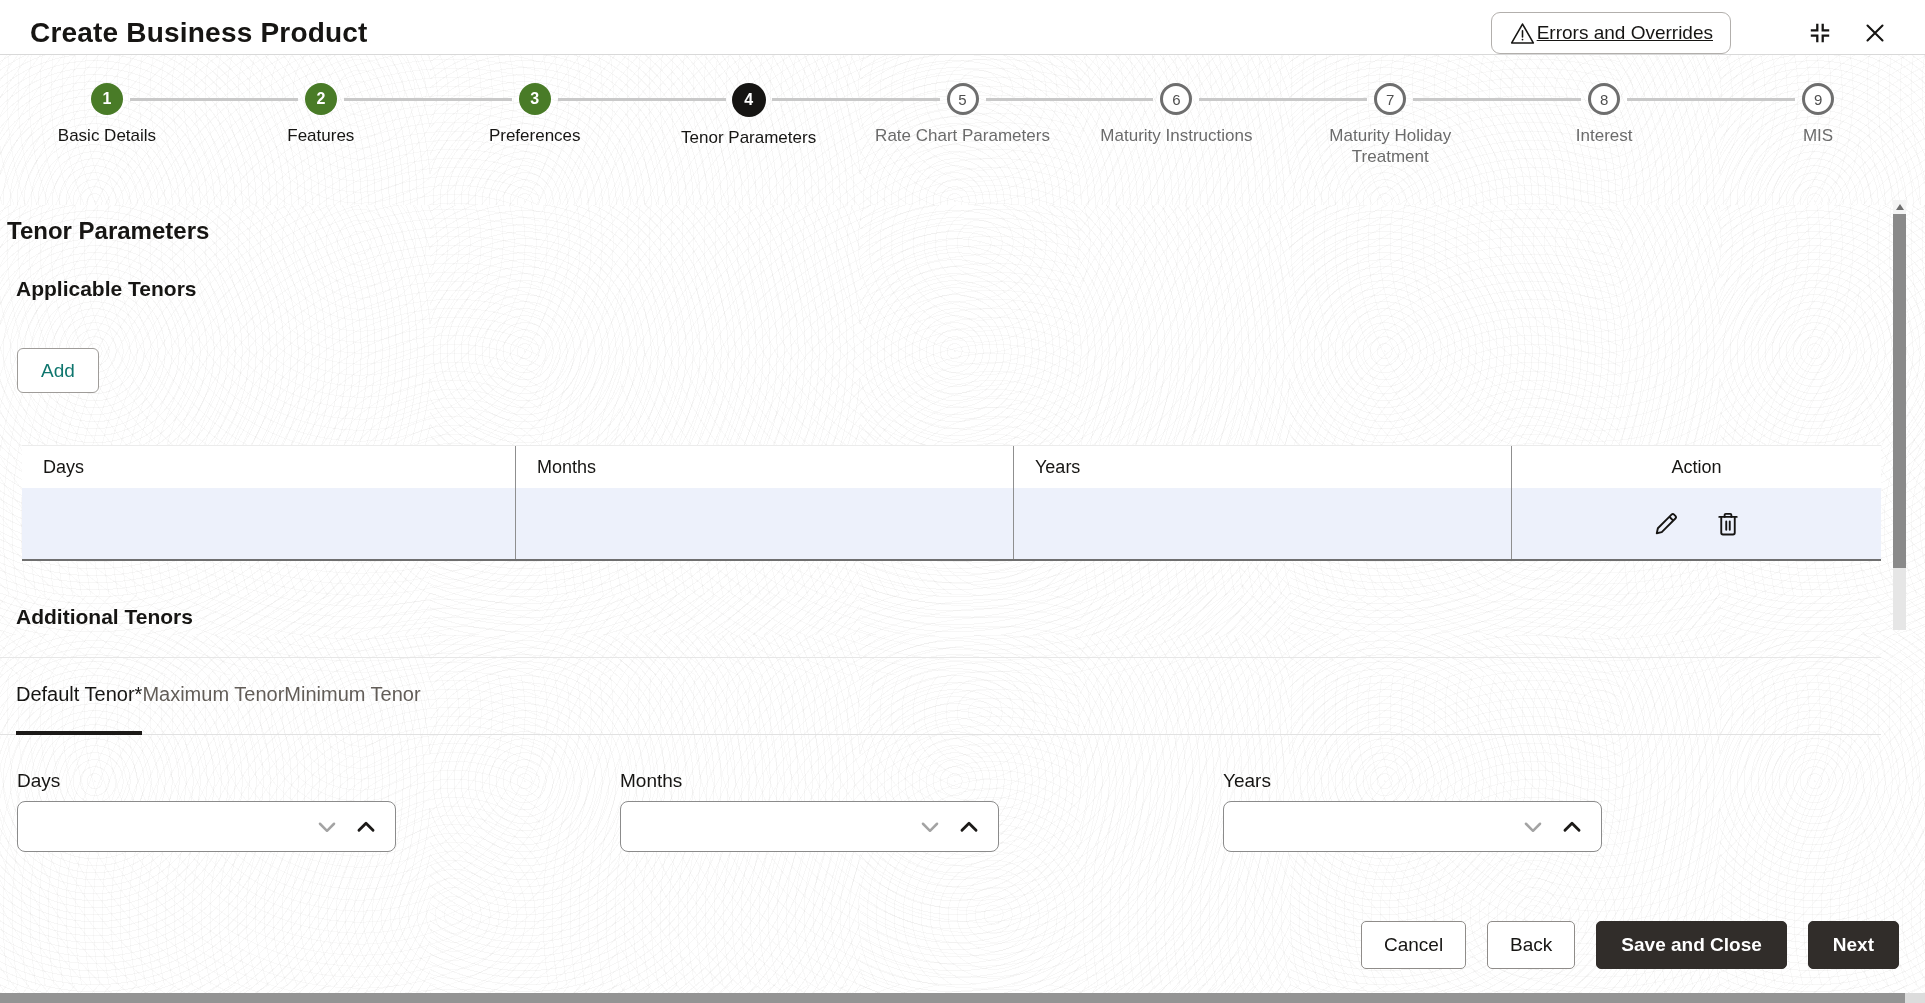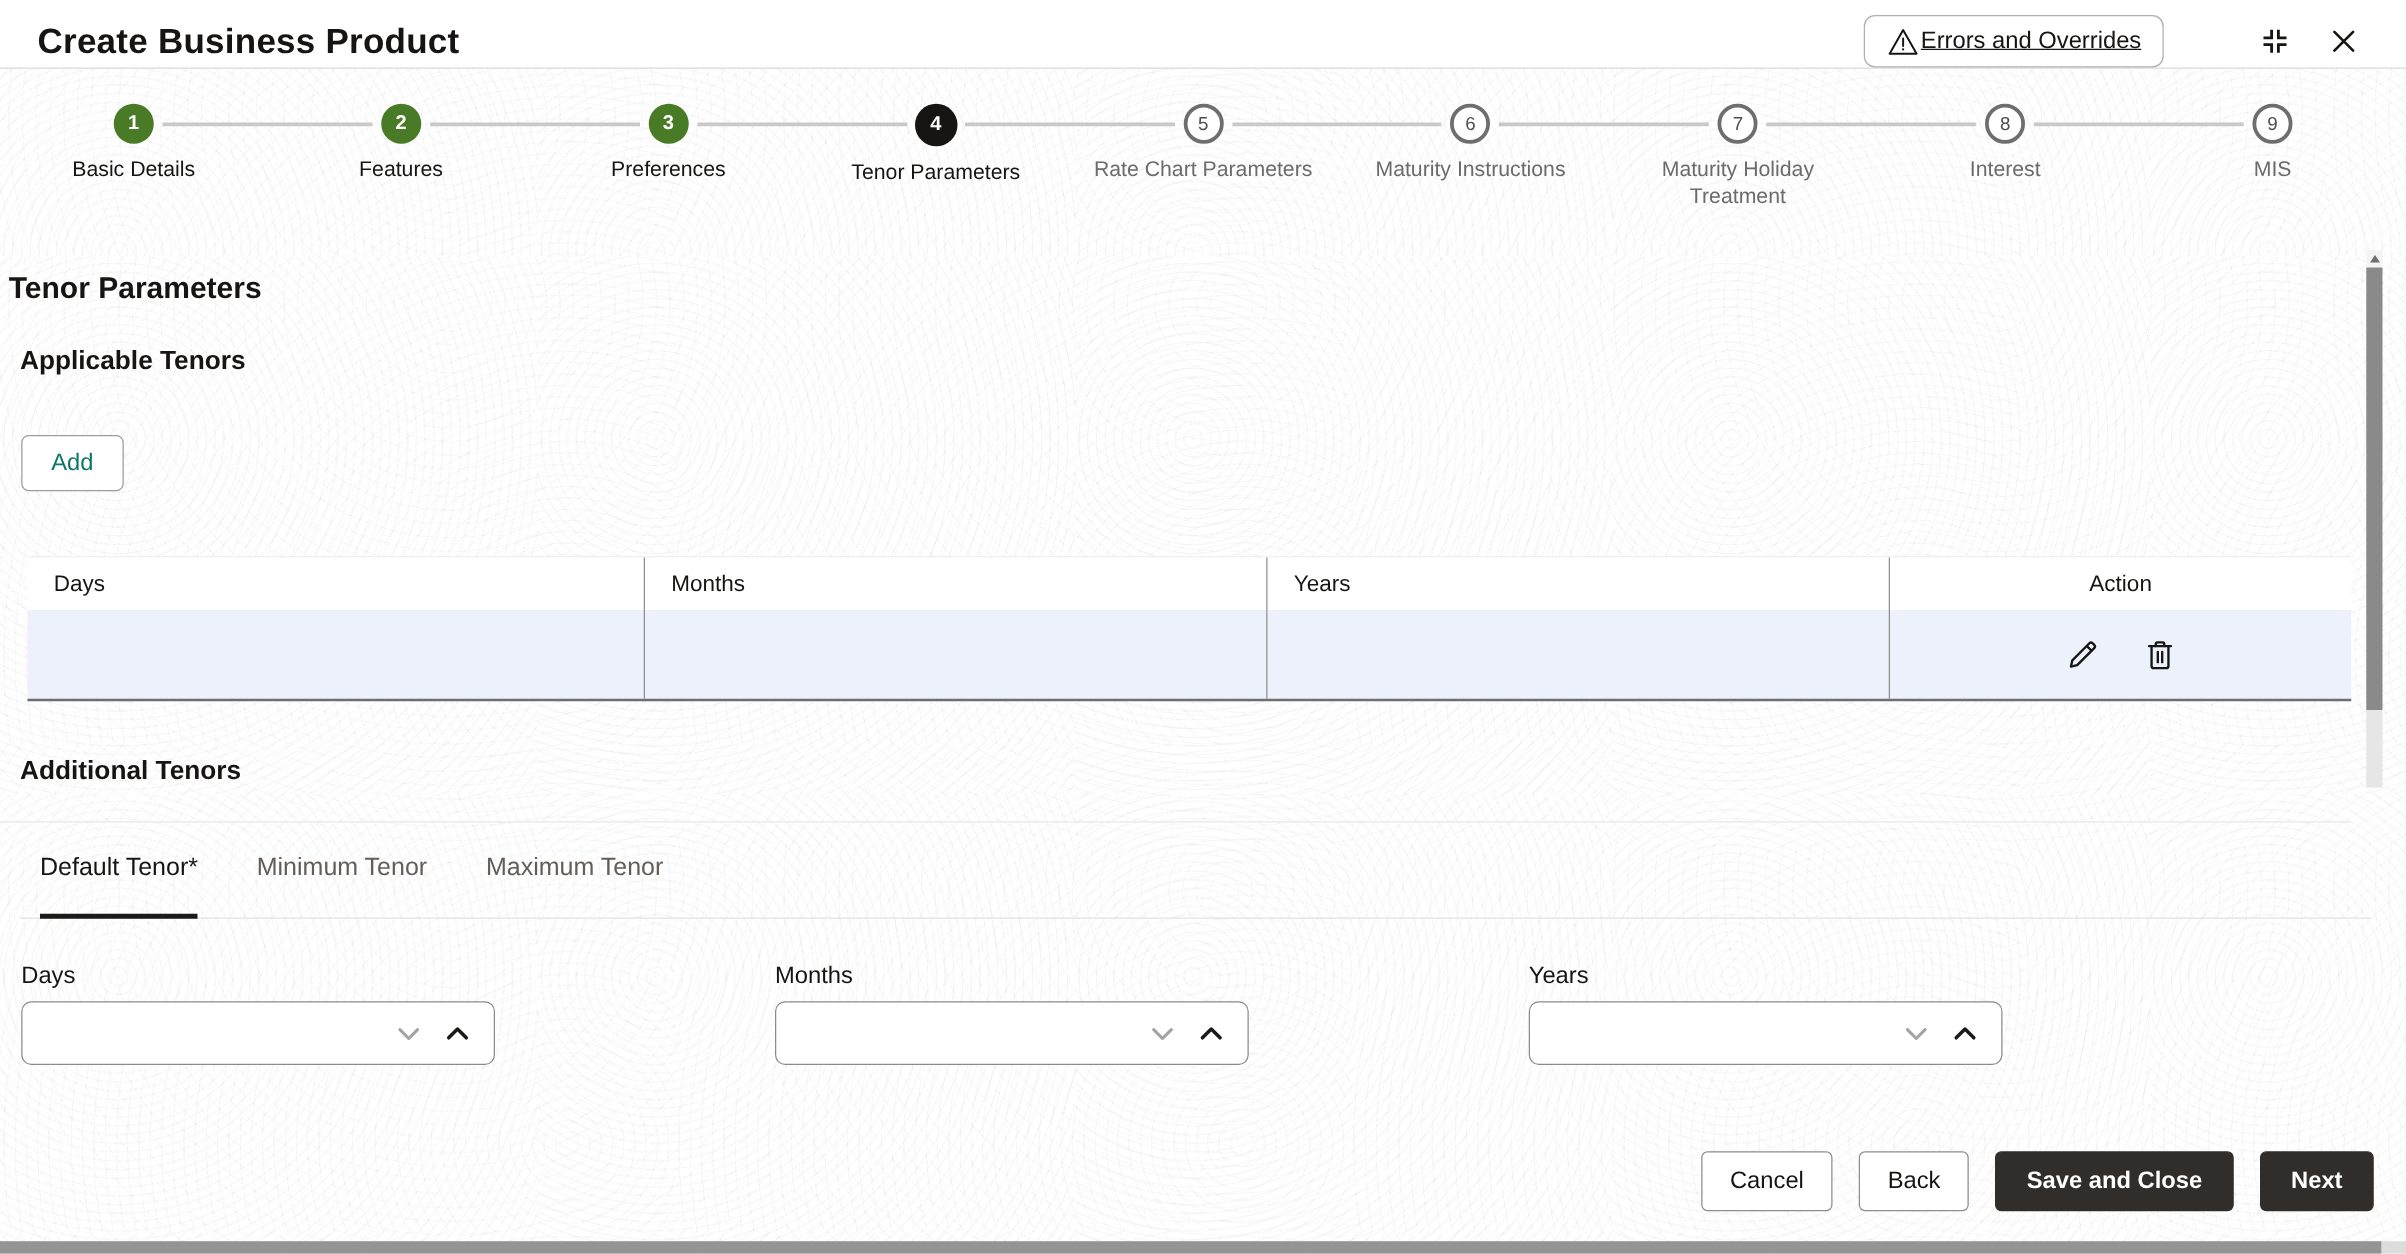--- a/index.html
+++ b/index.html
@@ -87,21 +87,21 @@
   .tbl-head .cell:last-child { border-right: none; justify-content: center; padding-left: 0; }
   .tbl-data { height: 73px; background: #edf1fb; border-bottom: 2px solid #6f6f6f; }
   .tbl-data .cell { border-right: 1px solid #8f8f8f; padding-left: 21px; display: flex; align-items: center; font-size: 18px; }
   .tbl-data .cell:last-child { border-right: none; padding-left: 0; justify-content: center; gap: 32px; }
   .row-icon { background: none; border: none; cursor: pointer; padding: 0; display: flex; }
 
   .h-sec-2 { position: absolute; left: 16px; top: 400px; font-size: 21px; font-weight: 700; }
   .sec-divider { position: absolute; left: 0; top: 452px; width: 1881px; height: 1px; background: #e7e7e7; }
 
   
-  .tabs { position: absolute; left: 0; top: 470px; width: 1881px; height: 60px; border-bottom: 1px solid #e2e2e2; display: flex; gap: 47px; padding-left: 16px; margin-left: 16px; }
+  .tabs { position: absolute; left: 0; top: 470px; width: 1881px; height: 60px; border-bottom: 1px solid #e2e2e2; display: flex; padding-left: 16px; }
   .tab { font-size: 20px; color: #625d58; cursor: pointer; padding-top: 8px; height: 60px; }
   .tab.active { color: #161513; font-weight: 500; border-bottom: 4px solid #1c1a18; }
 
   
   .fields { position: absolute; left: 17px; top: 565px; display: grid; grid-template-columns: repeat(3, 379px); column-gap: 224px; }
   .field-label { font-size: 19px; color: #161513; margin-bottom: 9px; }
   .spin-box { position: relative; width: 379px; height: 51px; background: #fff; border: 1px solid #8b8b8b; border-radius: 8px; }
   .spin-box input {
     width: 100%; height: 100%; border: none; outline: none; background: transparent;
     font-family: inherit; font-size: 19px; padding: 0 100px 0 14px; border-radius: 8px;
@@ -238,22 +238,22 @@
           </button>
         </div>
       </div>
     </div>
 
     <div class="h-sec-2">Additional Tenors</div>
     <div class="sec-divider"></div>
 
     <div class="tabs">
       <div class="tab active">Default Tenor*</div>
+      <div class="tab">Maximum Tenor</div>
       <div class="tab">Minimum Tenor</div>
-      <div class="tab">Maximum Tenor</div>
     </div>
 
     <div class="fields">
       <div>
         <div class="field-label">Days</div>
         <div class="spin-box">
           <input type="text" value="" style="">
           <button class="spin-btn spin-down">
             <svg width="26" height="26" viewBox="0 0 24 24" fill="none" stroke="#a3a3a3" stroke-width="2.3" stroke-linecap="round" stroke-linejoin="round">
                 <path d="M5.5 9 l6.5 6.5 6.5 -6.5"></path>

